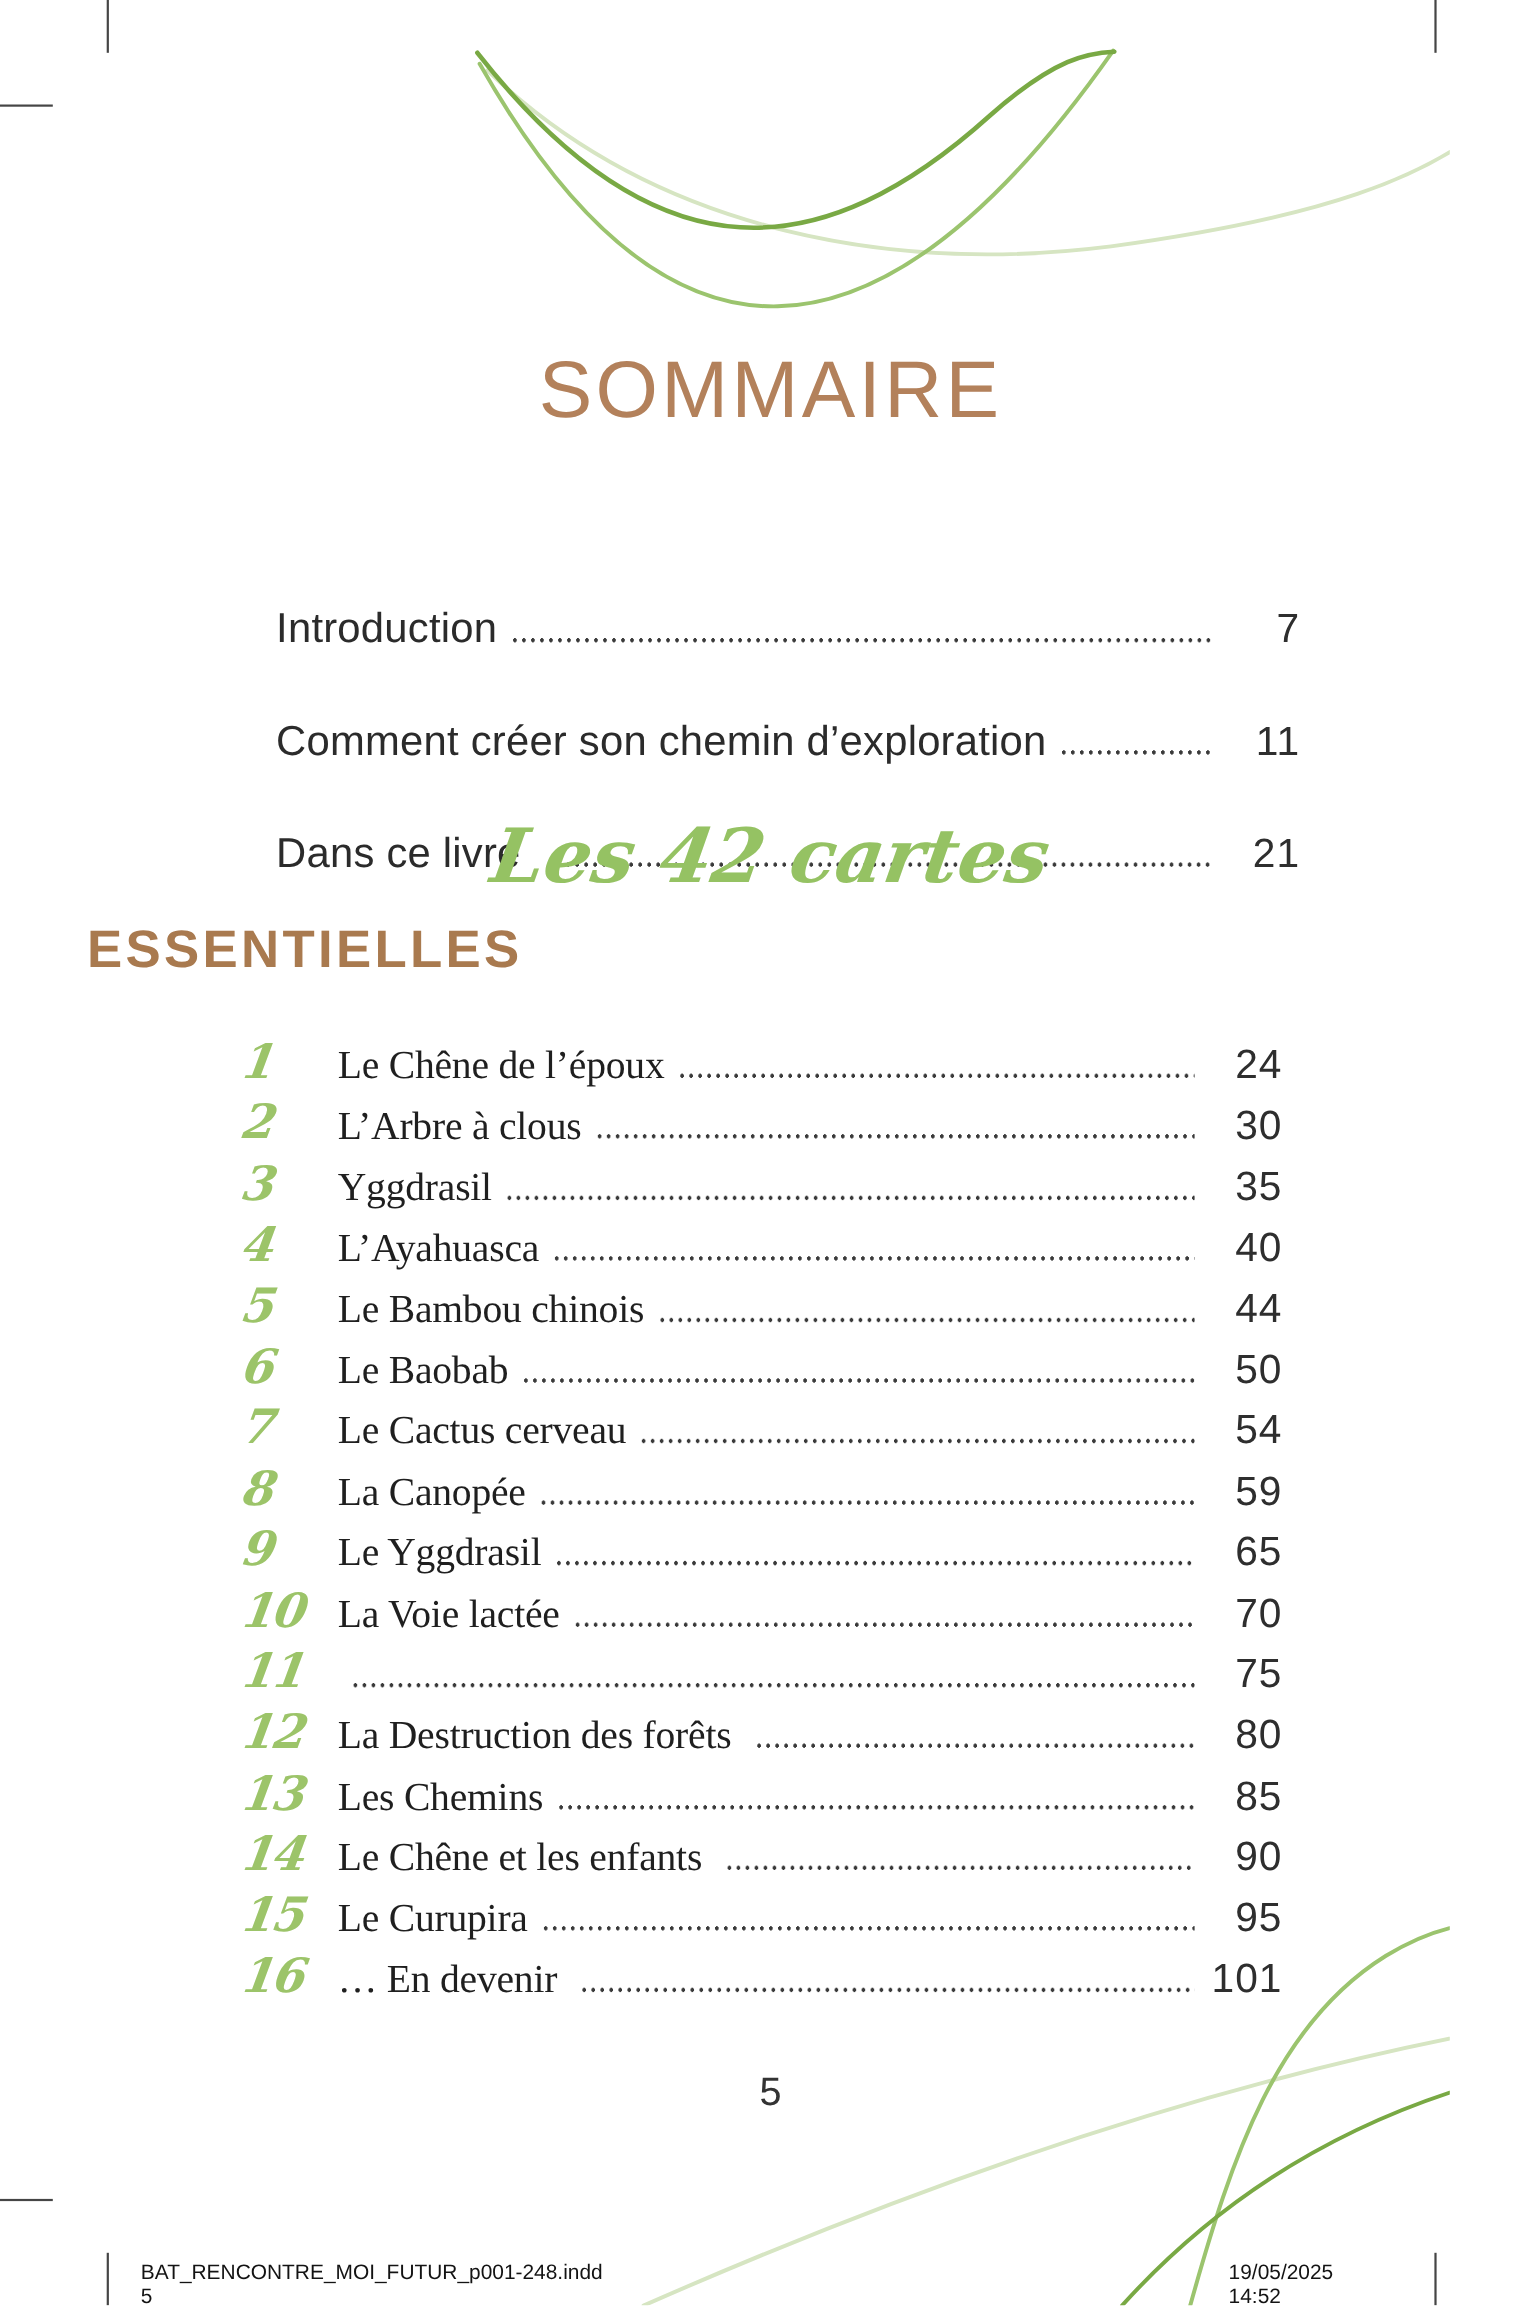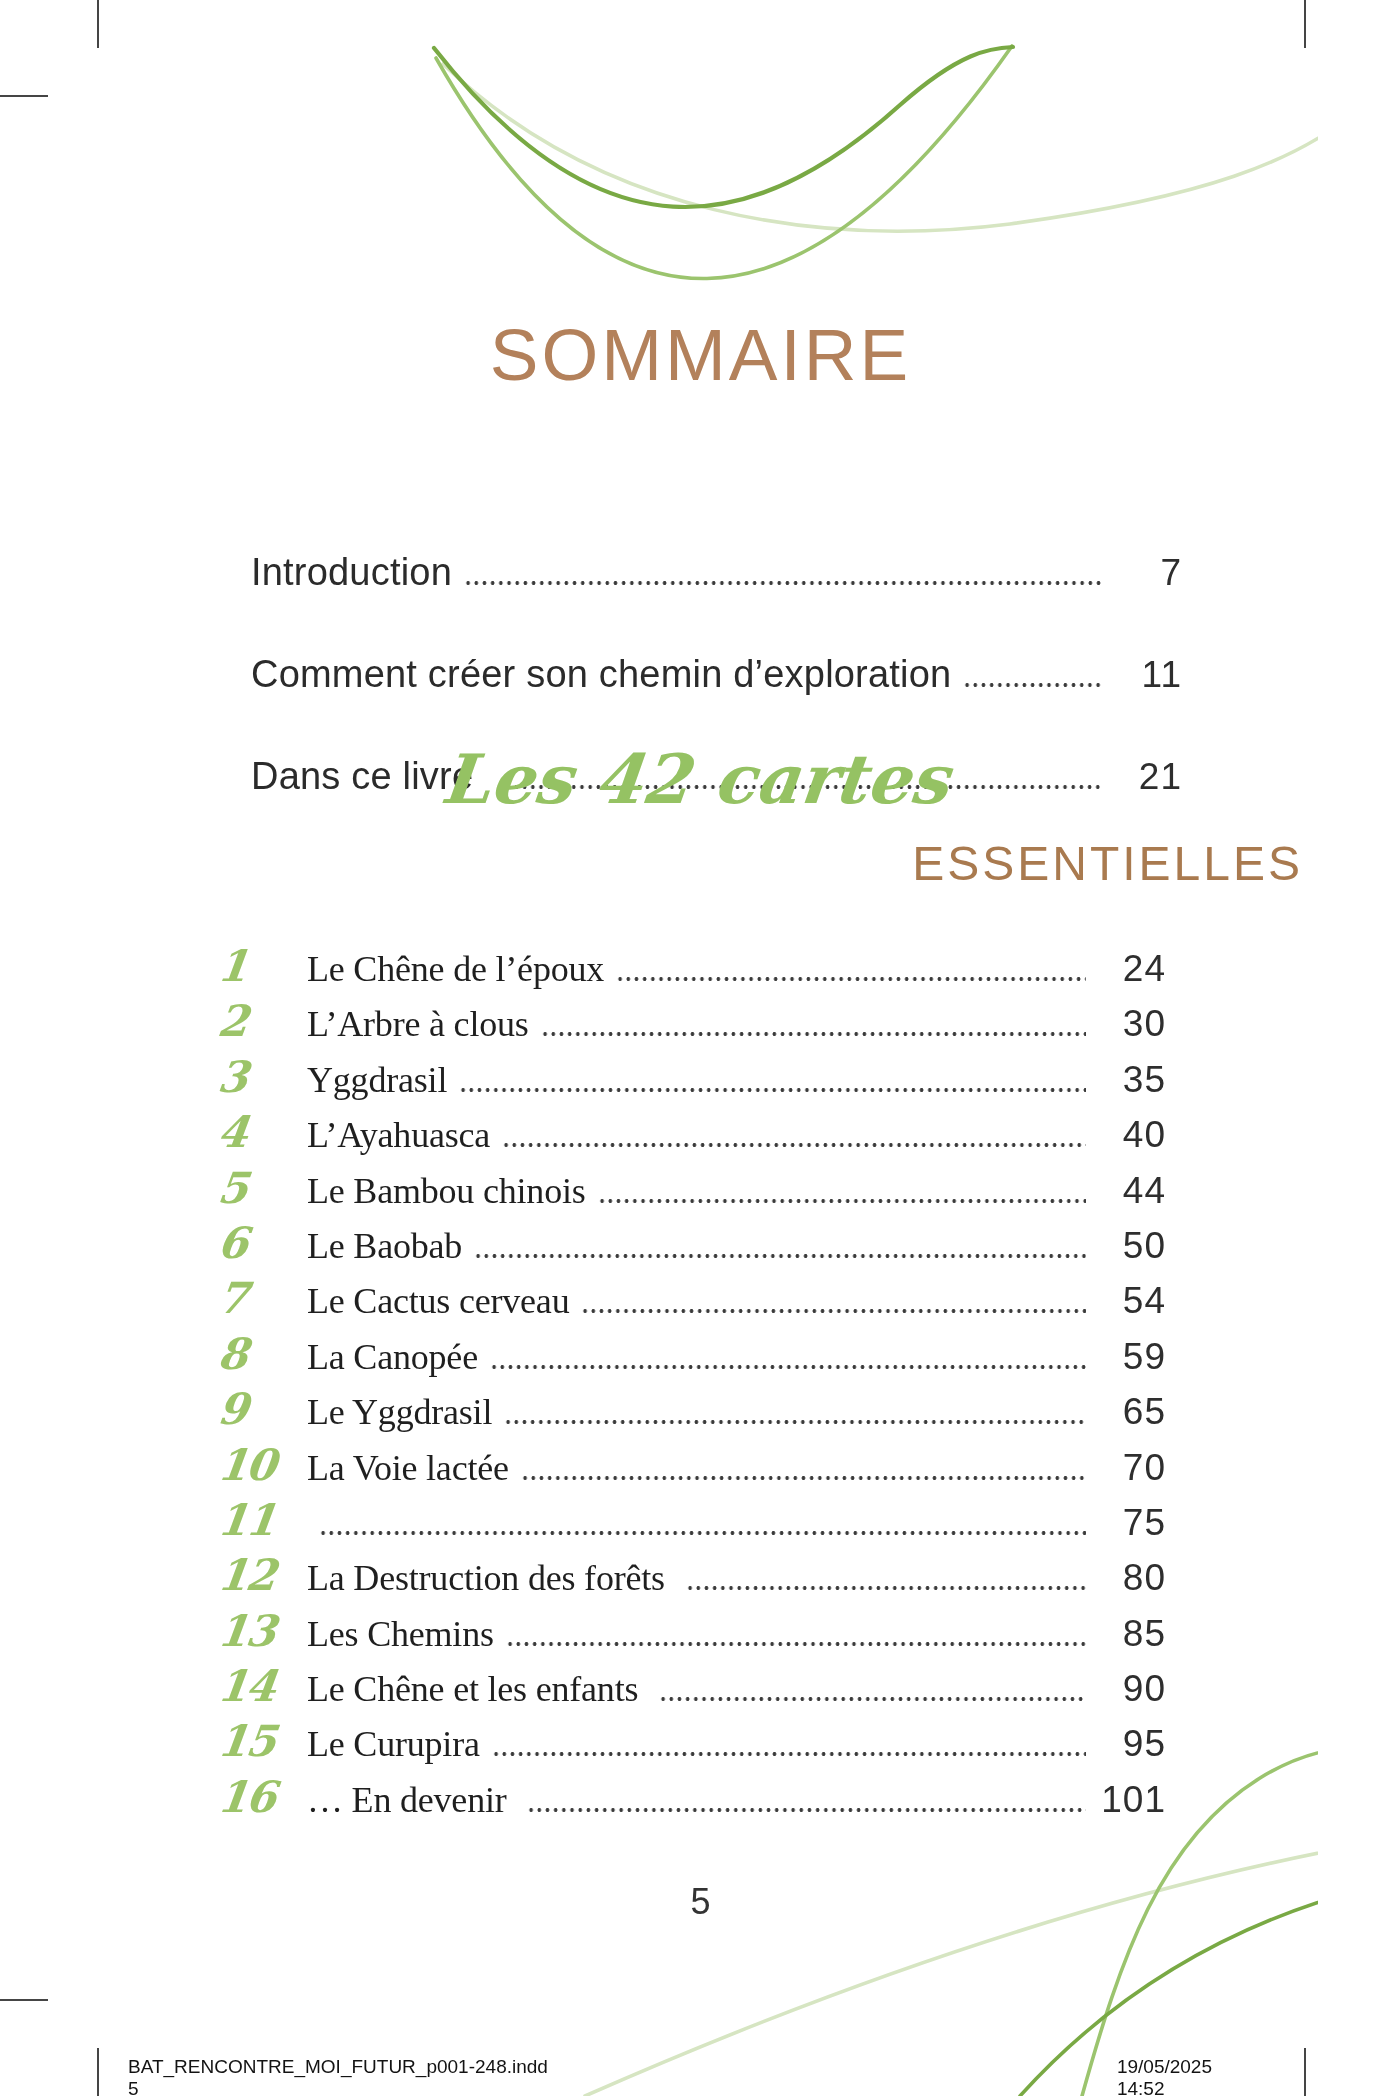--- a/index.html
+++ b/index.html
@@ -37,22 +37,22 @@
     color:#2e2e2e; letter-spacing:1px; white-space:nowrap;
   }
 
   
   .script-title {
     position:absolute; left:97px; top:740px; width:1207px; text-align:center;
     font-family:"DejaVu Serif", serif; font-style:italic; font-weight:700;
     font-size:68px; line-height:1.15; color:#95c263; transform:skewX(-9deg);
   }
   .section-subtitle {
-    position:absolute; left:96px; top:840px; width:1207px; text-align:right;
-    font-size:48px; font-weight:400; letter-spacing:3px; color:#a97a4f; line-height:1;
+    position:absolute; left:79px; top:840px; width:1207px; text-align:left;
+    font-size:48px; font-weight:700; letter-spacing:3px; color:#a97a4f; line-height:1;
   }
 
   
   .cards-list { position:absolute; left:222px; top:941px; width:944px; }
   .cards-list .row { display:flex; align-items:baseline; height:55.4px; }
   .cards-list .num {
     flex:0 0 85px; width:85px;
     font-family:"DejaVu Serif", serif; font-style:italic; font-weight:700;
     font-size:43px; letter-spacing:-2px; color:#9cc469; transform:skewX(-10deg);
   }

